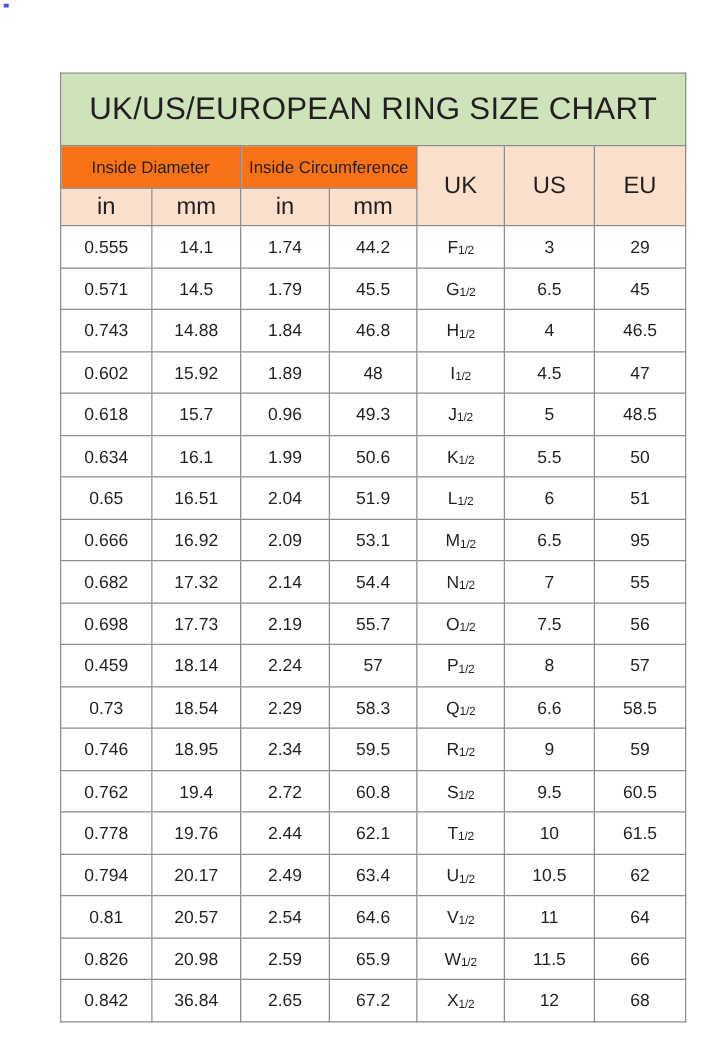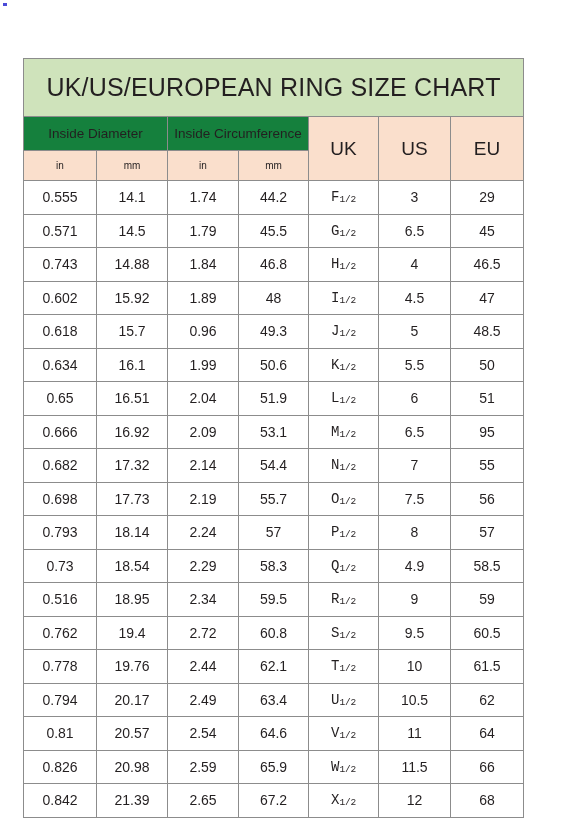--- a/index.html
+++ b/index.html
@@ -14,21 +14,21 @@
   #corner-artifact {
     position: absolute;
     left: 3px;
     top: 3px;
     width: 4px;
     height: 3px;
     background: #4a4ad8;
   }
   #chart-wrap {
     position: absolute;
-    left: 23px;
+    left: 48px;
     top: 58px;
     width: 500px;
   }
   table.ring-chart {
     width: 500px;
     border-collapse: collapse;
     table-layout: fixed;
     border: 1px solid #8c8c8c;
   }
   table.ring-chart td,
@@ -42,41 +42,41 @@
   
   .title-cell {
     background: #cfe3bb;
     height: 58px;
     font-size: 25px;
     letter-spacing: 0.2px;
     color: #1a1a1a;
   }
   
   .grp-head {
-    background: #15803d;
+    background: #f97316;
     height: 34px;
     font-size: 13.5px;
     font-weight: bold;
   }
   
   .sub-head, .side-head {
     background: #fadfcc;
-    font-size: 10px;
+    font-size: 19px;
     font-weight: bold;
   }
   .sub-head { height: 30px; }
   .side-head { font-size: 19px; margin-top: 48px; }
   
   .data-cell {
     height: 33.5px;
     font-size: 14px;
     font-weight: bold;
     background: #ffffff;
   }
-  .uk-cell { font-weight: normal; font-size: 14px; font-family: Liberation Mono, monospace; }
+  .uk-cell { font-weight: normal; font-size: 14px; }
   .uk-frac {
     font-size: 9.5px;
     letter-spacing: -0.2px;
     vertical-align: baseline;
     position: relative;
     top: 1px;
   }
   
   col.c-in1  { width: 73px; }
   col.c-mm1  { width: 71px; }
@@ -205,39 +205,39 @@
         <tr>
           <td class="data-cell">0.698</td>
           <td class="data-cell">17.73</td>
           <td class="data-cell">2.19</td>
           <td class="data-cell">55.7</td>
           <td class="data-cell uk-cell"><span>O</span><span class="uk-frac">1/2</span></td>
           <td class="data-cell">7.5</td>
           <td class="data-cell">56</td>
         </tr>
         <tr>
-          <td class="data-cell">0.793</td>
+          <td class="data-cell">0.459</td>
           <td class="data-cell">18.14</td>
           <td class="data-cell">2.24</td>
           <td class="data-cell">57</td>
           <td class="data-cell uk-cell"><span>P</span><span class="uk-frac">1/2</span></td>
           <td class="data-cell">8</td>
           <td class="data-cell">57</td>
         </tr>
         <tr>
           <td class="data-cell">0.73</td>
           <td class="data-cell">18.54</td>
           <td class="data-cell">2.29</td>
           <td class="data-cell">58.3</td>
           <td class="data-cell uk-cell"><span>Q</span><span class="uk-frac">1/2</span></td>
-          <td class="data-cell">4.9</td>
+          <td class="data-cell">6.6</td>
           <td class="data-cell">58.5</td>
         </tr>
         <tr>
-          <td class="data-cell">0.516</td>
+          <td class="data-cell">0.746</td>
           <td class="data-cell">18.95</td>
           <td class="data-cell">2.34</td>
           <td class="data-cell">59.5</td>
           <td class="data-cell uk-cell"><span>R</span><span class="uk-frac">1/2</span></td>
           <td class="data-cell">9</td>
           <td class="data-cell">59</td>
         </tr>
         <tr>
           <td class="data-cell">0.762</td>
           <td class="data-cell">19.4</td>
@@ -278,21 +278,21 @@
           <td class="data-cell">0.826</td>
           <td class="data-cell">20.98</td>
           <td class="data-cell">2.59</td>
           <td class="data-cell">65.9</td>
           <td class="data-cell uk-cell"><span>W</span><span class="uk-frac">1/2</span></td>
           <td class="data-cell">11.5</td>
           <td class="data-cell">66</td>
         </tr>
         <tr>
           <td class="data-cell">0.842</td>
-          <td class="data-cell">21.39</td>
+          <td class="data-cell">36.84</td>
           <td class="data-cell">2.65</td>
           <td class="data-cell">67.2</td>
           <td class="data-cell uk-cell"><span>X</span><span class="uk-frac">1/2</span></td>
           <td class="data-cell">12</td>
           <td class="data-cell">68</td>
         </tr>
       </tbody>
   </table>
 </div>
 

